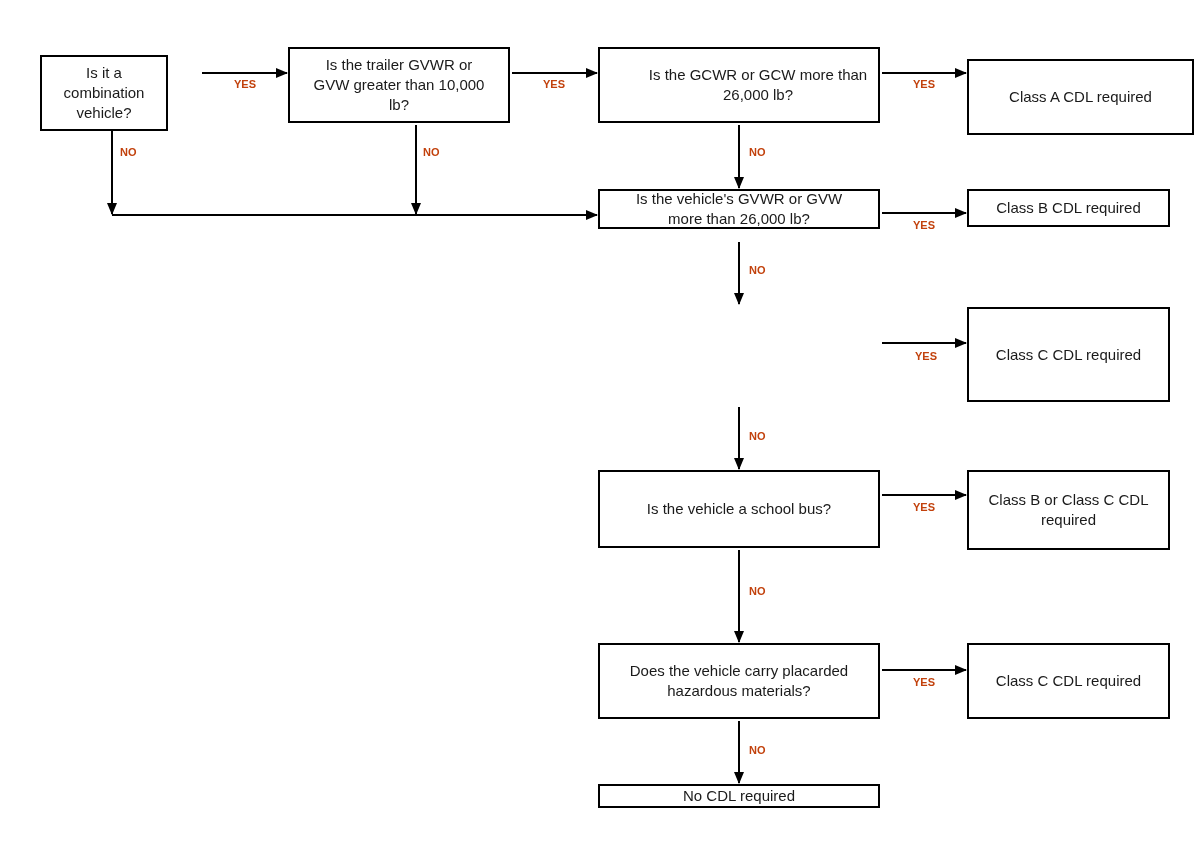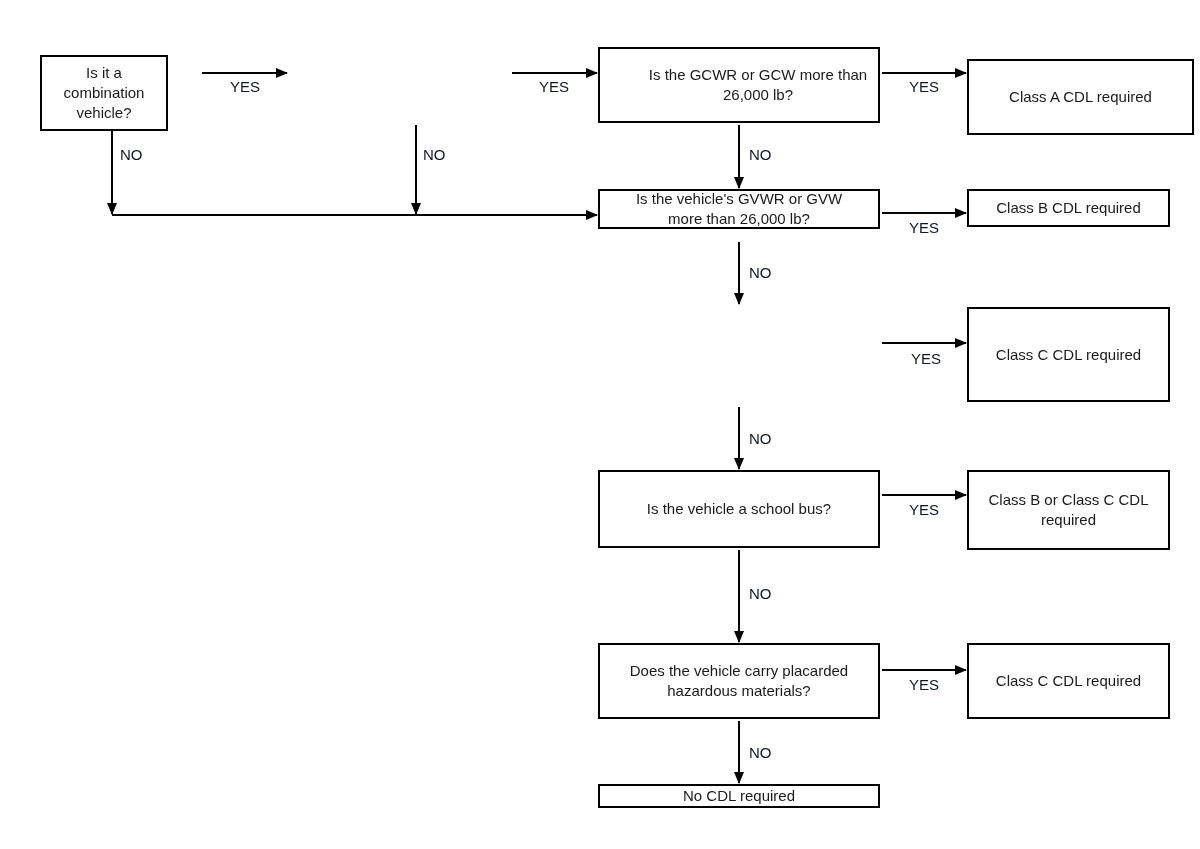--- a/index.html
+++ b/index.html
@@ -29,23 +29,24 @@
     justify-content: center;
     text-align: center;
     font-size: 15px;
     line-height: 1.32;
     white-space: pre-line;
     padding: 2px 6px;
   }
   .node.terminal-strip { padding: 8px 6px; }
   .elabel {
     position: absolute;
-    font-size: 15px;
+    font-size: 11px;
     line-height: 1.2;
-    color: #0f172a;
+    color: #c2410c;
+    font-weight: bold;
   }
   .elabel.yes { transform: translateX(-50%); }
 </style>
 </head>
 <body>
 
 <div class="canvas">
 
   <svg class="connectors" viewBox="0 0 1200 849" xmlns="http://www.w3.org/2000/svg">
     <defs>
@@ -74,20 +75,23 @@
       <line x1="882" y1="495" x2="966" y2="495" marker-end="url(#arr)"></line>
       <line x1="739" y1="550" x2="739" y2="642" marker-end="url(#arr)"></line>
 
       <line x1="882" y1="670" x2="966" y2="670" marker-end="url(#arr)"></line>
       <line x1="739" y1="721" x2="739" y2="783" marker-end="url(#arr)"></line>
     </g>
   </svg>
 
   <div class="node" style="left:40px;  top:55px;  width:128px; height:76px;">Is it a combination
 vehicle?</div>
+  <div class="node" style="left:288px; top:47px;  width:222px; height:76px;">Is the trailer GVWR or
+GVW greater than 10,000
+lb?</div>
   <div class="node" style="left:598px; top:47px;  width:282px; height:76px;padding-left:44px;">Is the GCWR or GCW more than
 26,000 lb?</div>
   <div class="node" style="left:967px; top:47px;  width:227px; height:76px;margin-top:12px;">Class A CDL required</div>
 
   <div class="node" style="left:598px; top:189px; width:282px; height:40px;">Is the vehicle's GVWR or GVW
 more than 26,000 lb?</div>
   <div class="node" style="left:967px; top:189px; width:203px; height:38px;">Class B CDL required</div>
 
   <div class="node" style="left:967px; top:307px; width:203px; height:95px;">Class C CDL required</div>
 

